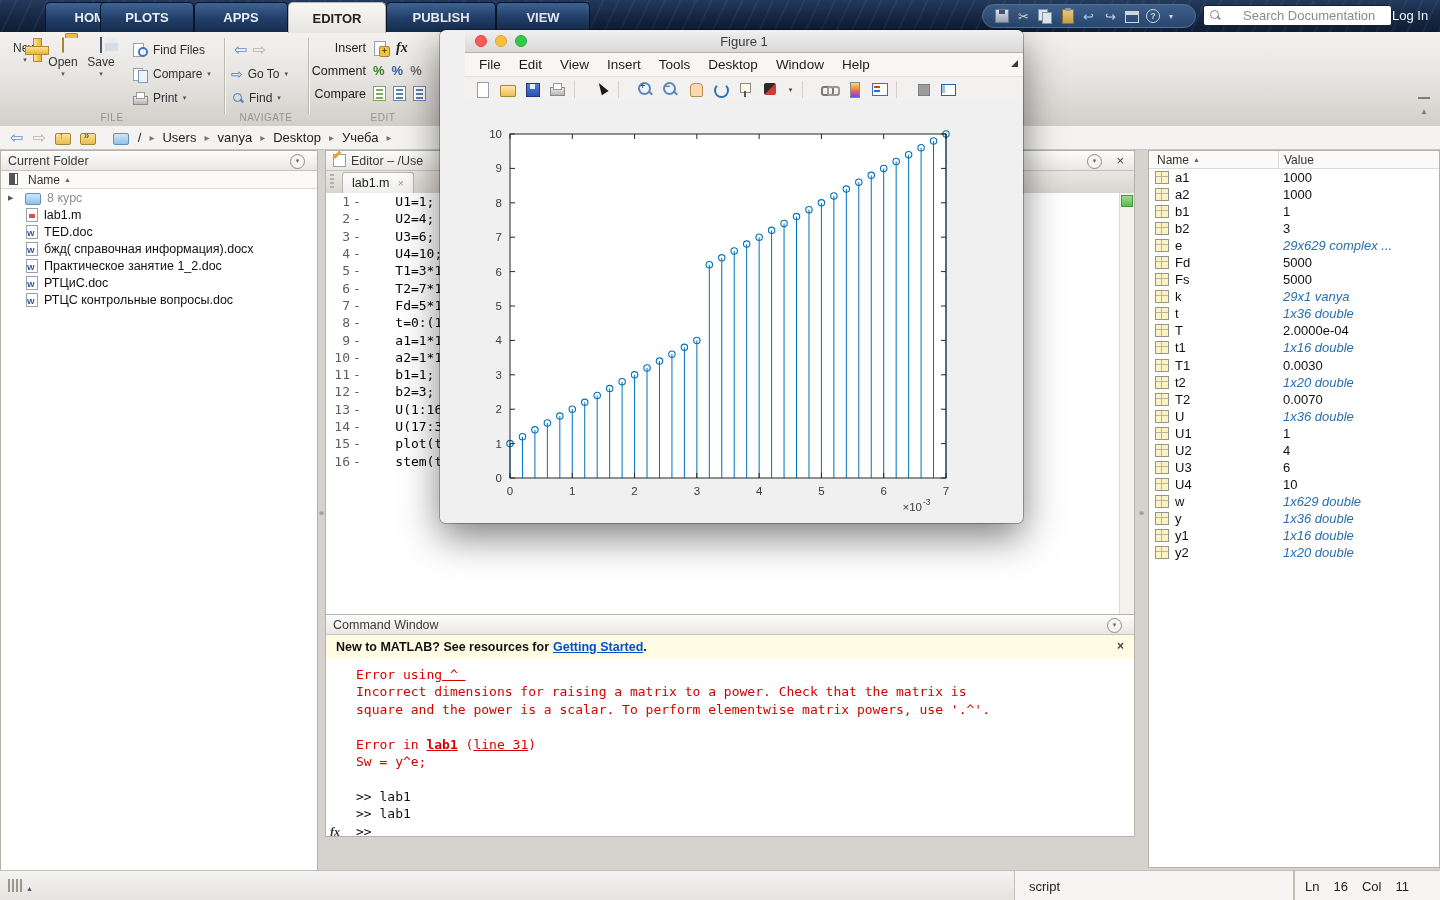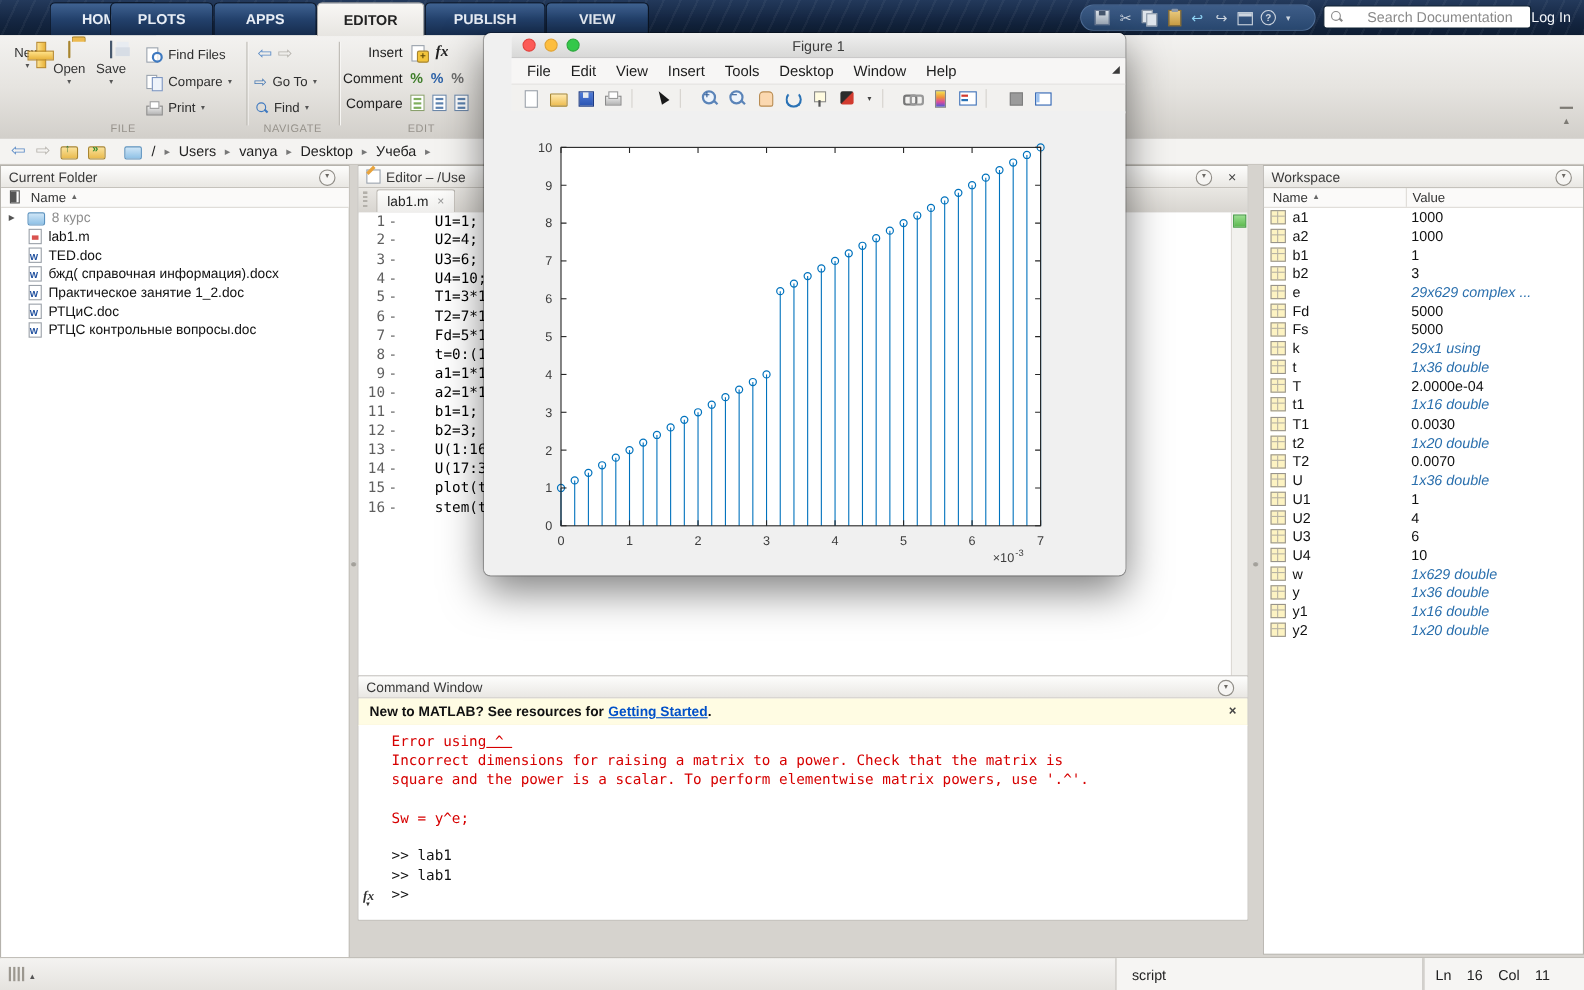--- a/index.html
+++ b/index.html
@@ -515,37 +515,34 @@
       <span>New to MATLAB? See resources for</span>
       <a>Getting Started</a>
       <span>.</span>
       <span class="closex" style="right:10px;top:5px;font-size:12px">×</span>
     </div>
     <div class="cw-body" id="cw-body">
         <div class="cw-line err"><span>Error using</span><span class="u "> ^ </span></div>
         <div class="cw-line err"><span>Incorrect dimensions for raising a matrix to a power. Check that the matrix is</span></div>
         <div class="cw-line err"><span>square and the power is a scalar. To perform elementwise matrix powers, use '.^'.</span></div>
         <div class="cw-line"></div>
+        <div class="cw-line err"><span>Error in </span><span class="u b">lab1</span><span> (</span><span class="u ">line 31</span><span>)</span></div>
         <div class="cw-line err"><span>Sw = y^e;</span></div>
         <div class="cw-line"></div>
         <div class="cw-line"><span>&gt;&gt; lab1</span></div>
         <div class="cw-line"><span>&gt;&gt; lab1</span></div>
         <div class="cw-line"><span class="fx-marker">fx</span><span>&gt;&gt;</span></div>
       </div>
   </div>
 
   <div class="split" style="left:1135px;top:150px;width:13px;height:718px">
     <span class="split-dot" style="left:4px;top:360px"></span>
   </div>
 
   <div class="panel" style="left:1148px;top:150px;width:292px;height:718px">
-    <div class="panel-header">
-      <span>Workspace</span>
-      <span class="gear" style="right:10px;top:3px">▾</span>
-    </div>
     <div class="ws-colhead">
       <span class="c1">
         <span>Name</span>
         <span class="sort-tri">▲</span>
       </span>
       <span class="c2">Value</span>
     </div>
     <div id="ws-rows">
         <div class="ws-row">
           <span class="ic"></span>
@@ -578,21 +575,21 @@
           <span class="val">5000</span>
         </div>
         <div class="ws-row">
           <span class="ic"></span>
           <span class="nm">Fs</span>
           <span class="val">5000</span>
         </div>
         <div class="ws-row">
           <span class="ic"></span>
           <span class="nm">k</span>
-          <span class="val special">29x1 using</span>
+          <span class="val special">29x1 vanya</span>
         </div>
         <div class="ws-row">
           <span class="ic"></span>
           <span class="nm">t</span>
           <span class="val special">1x36 double</span>
         </div>
         <div class="ws-row">
           <span class="ic"></span>
           <span class="nm">T</span>
           <span class="val">2.0000e-04</span>

